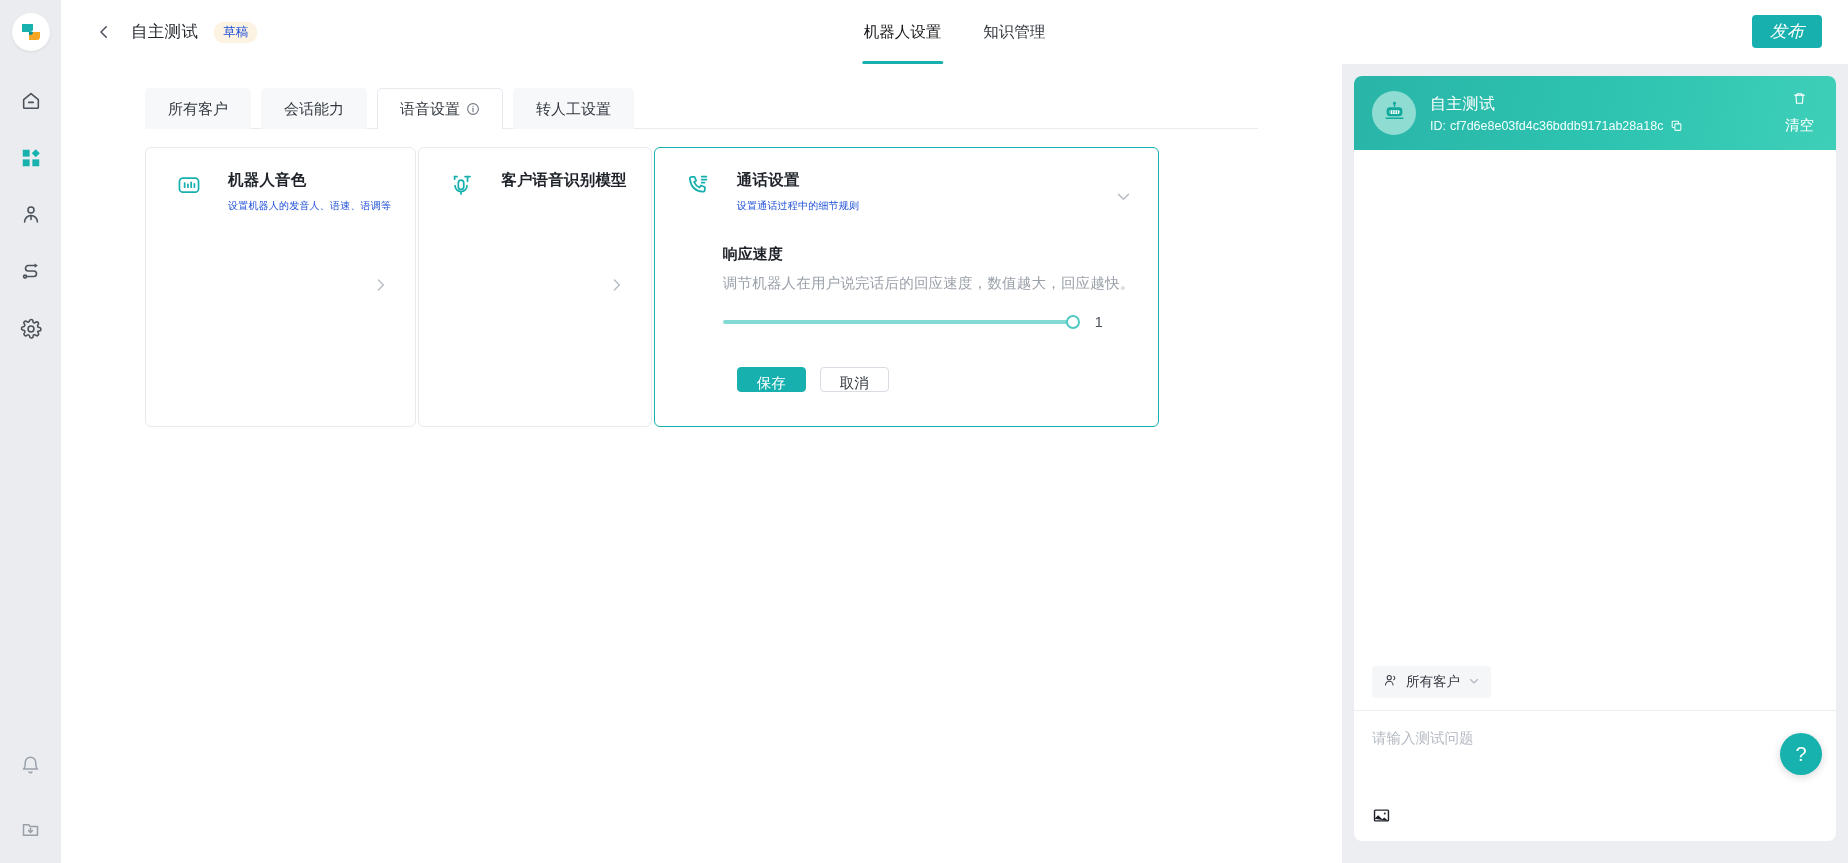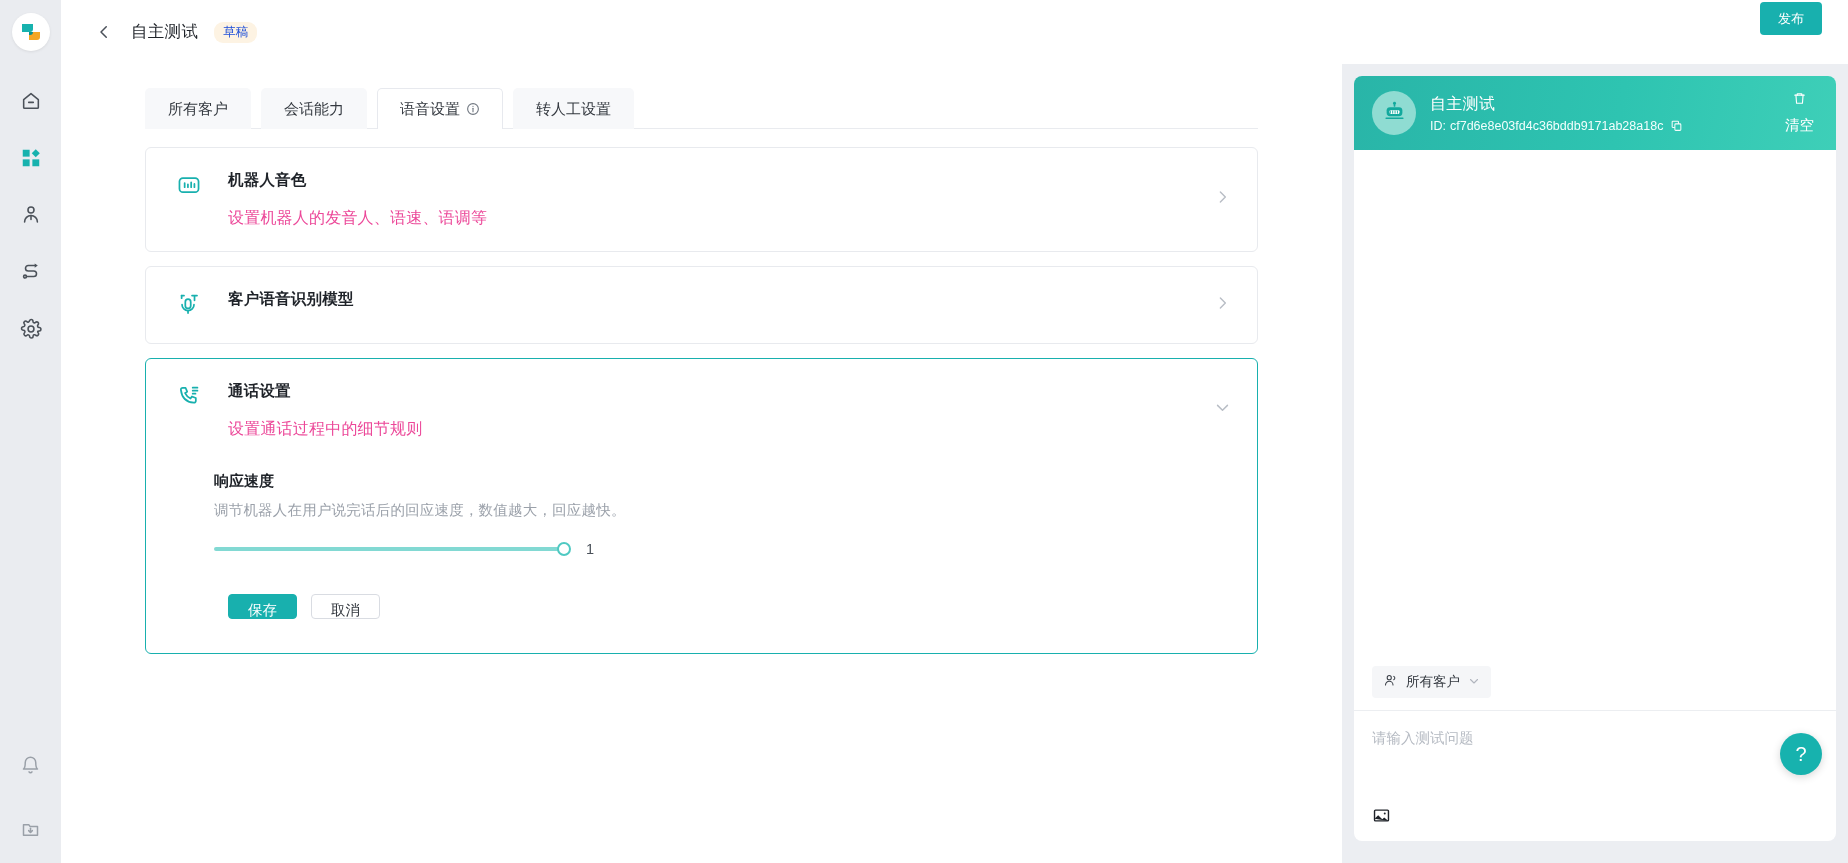--- a/index.html
+++ b/index.html
@@ -52,53 +52,54 @@
   .top-tab {
     font-size: 15.5px; color: #33383f; cursor: pointer; position: relative;
     height: 100%; display: flex; align-items: center; padding: 0 2px;
   }
   .top-tab.active { color: #16161a; font-weight: 500; }
   .top-tab.active::after {
     content: ""; position: absolute; left: 0; right: 0; bottom: 0;
     height: 3px; background: #18b0ae; border-radius: 2px;
   }
   .publish-btn {
-    position: absolute; right: 26px; top: 2px;
+    position: absolute; right: 26px; top: 15px;
     background: #18b0ae; color: #fff; border: none;
-    font-size: 13px; padding: 0 18px; height: 33px; border-radius: 4px; cursor: pointer;
+    font-size: 17px; padding: 0 18px; height: 33px; border-radius: 4px; cursor: pointer;
     font-family: inherit;
+    font-style: italic;
   }
 
   
   .body { flex: 1; display: flex; min-height: 0; }
   .left-pane { flex: 1; background: #fff; min-width: 0; overflow: hidden; position: relative; }
 
   .subtabs { display: flex; gap: 10px; padding: 24px 0 0 84px; }
   .subtab {
     font-size: 15px; color: #33383f; background: #f7f8fa;
     padding: 10px 22px; border-radius: 5px 5px 0 0; cursor: pointer;
     display: flex; align-items: center; gap: 6px; line-height: 1.3;
     border: 1px solid transparent; border-bottom: none;
   }
   .subtab.active { background: #fff; border-color: #e7e9ee; position: relative; z-index: 2; }
   .info-ic { display: inline-flex; color: #707780; }
 
   .divider-line { height: 1px; background: #e9ebef; margin-left: 84px; margin-right: 84px; margin-top: -1px; }
 
-  .cards { padding: 18px 0 0 84px; padding-right: 84px; display: flex; flex-direction: column; gap: 14px; }
+  .cards { padding: 18px 0 0 84px; padding-right: 84px; display: flex; flex-direction: row; gap: 2px; }
   .card {
     border: 1px solid #e8eaee; border-radius: 6px; background: #fff;
     padding: 22px 24px; display: flex; align-items: flex-start; position: relative; cursor: pointer;
   }
   .card.open { border-color: #18b0ae; cursor: default; flex-direction: column; padding-bottom: 34px; }
   .card-head { display: flex; align-items: flex-start; width: 100%; }
   .card-ic { width: 32px; flex: 0 0 32px; color: #18b0ae; margin-top: 2px; margin-left: 6px; }
   .card-txt { margin-left: 20px; flex: 1; }
   .card-title { font-size: 15.5px; color: #1f2329; font-weight: 600; letter-spacing: .2px; }
-  .card-desc { font-size: 16px; color: #ec4899; margin-top: 17px; letter-spacing: .2px; }
+  .card-desc { font-size: 10px; color: #1d4ed8; margin-top: 8px; letter-spacing: .2px; }
   .chev { color: #b8bdc5; position: absolute; right: 26px; top: 50%; transform: translateY(-50%); }
   .card.open .chev { top: 40px; transform: none; }
 
   .field { margin-left: 44px; margin-top: 32px; }
   .field-label { font-size: 15px; color: #1f2329; font-weight: 600; }
   .field-desc { font-size: 14.5px; color: #9ba1aa; margin-top: 10px; letter-spacing: .2px; }
   .slider-row { display: flex; align-items: center; margin-top: 21px; }
   .slider {
     width: 350px; height: 4px; background: #82d9d3; border-radius: 3px; position: relative; cursor: pointer;
   }
@@ -238,20 +239,24 @@
 
     <div class="topbar">
       <div class="back-btn">
         <svg width="18" height="18" viewBox="0 0 24 24" fill="none" stroke="currentColor" stroke-width="2" stroke-linecap="round" stroke-linejoin="round">
           <path d="M15 5 8 12l7 7"></path>
         </svg>
       </div>
       <div class="page-title">自主测试</div>
       <div class="draft-badge">草稿</div>
 
+      <div class="top-tabs">
+        <div class="top-tab active">机器人设置</div>
+        <div class="top-tab">知识管理</div>
+      </div>
 
       <button class="publish-btn">发布</button>
     </div>
 
     <div class="body">
 
       <div class="left-pane">
 
         <div class="subtabs">
           <div class="subtab">

